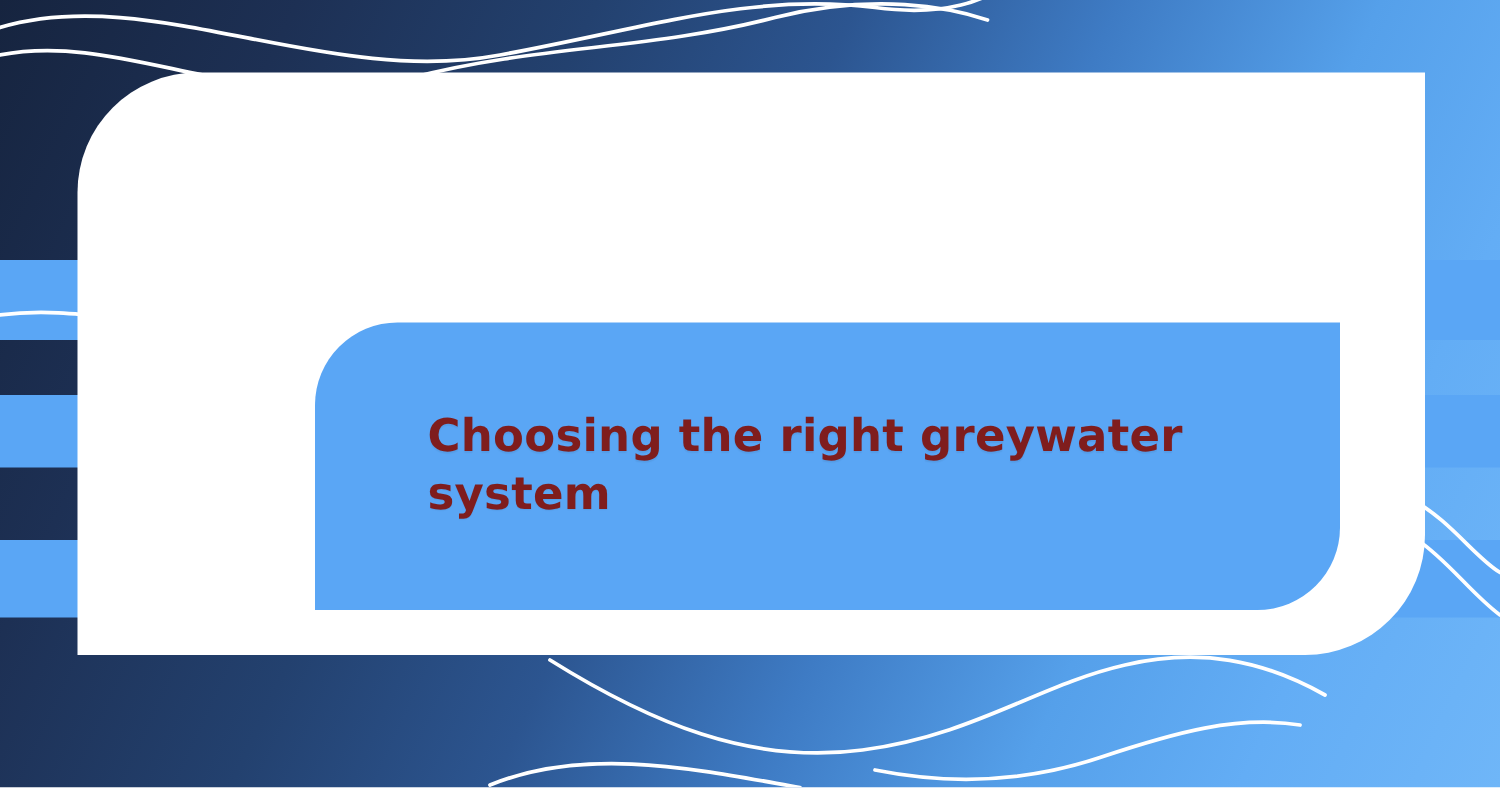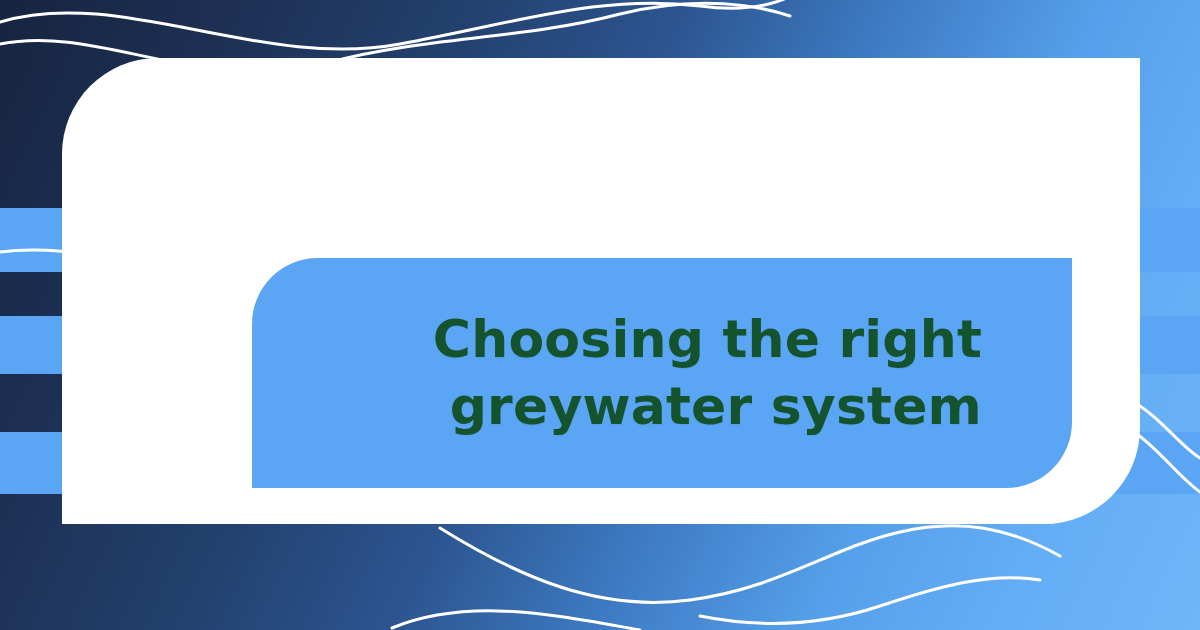--- a/index.html
+++ b/index.html
@@ -66,25 +66,25 @@
     width: 820px;
     height: 230px;
     background: #5aa6f5;
     border-radius: 66px 0 66px 0;
     display: flex;
     align-items: center;
     justify-content: center;
   }
 
   .title {
-    color: #14532d;
-    font-size: 52px;
+    color: #7f1d1d;
+    font-size: 36px;
     line-height: 1.28;
     font-weight: 600;
-    text-align: right;
+    text-align: left;
     letter-spacing: 0.2px;
     max-width: 640px;
     margin: 0;
     padding: 0 20px;
     text-shadow: 0 1px 1px rgba(0,0,0,0.06);
   }
 </style>
 </head>
 <body>
 

